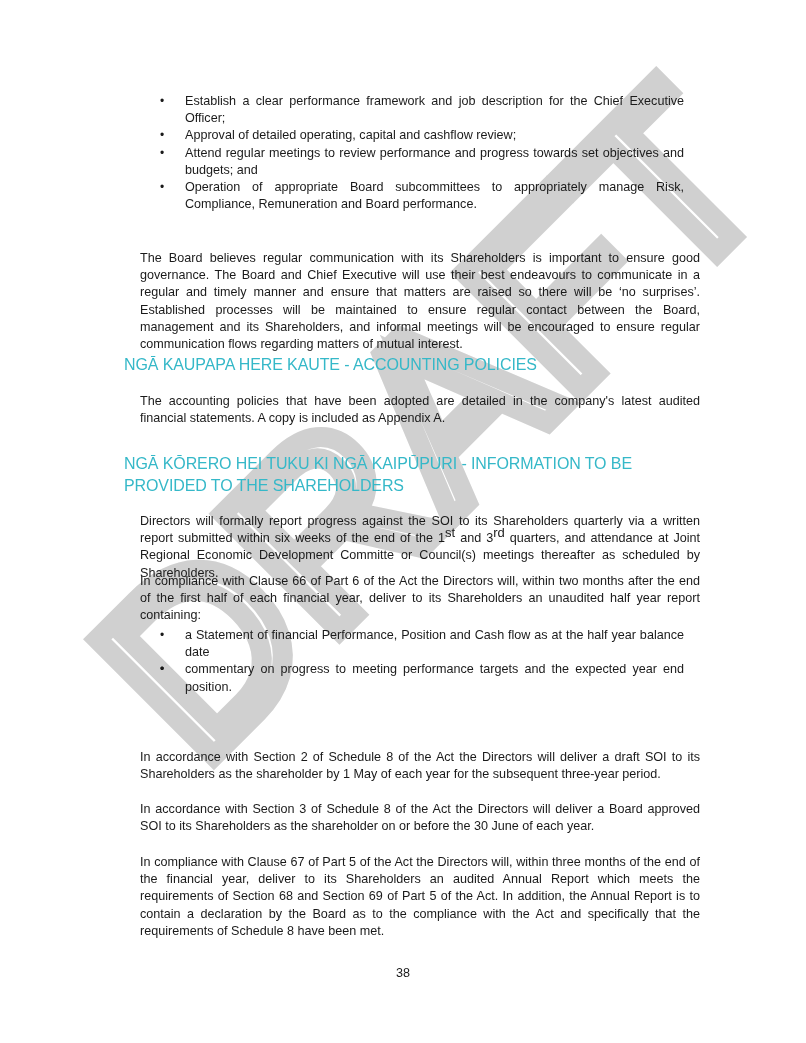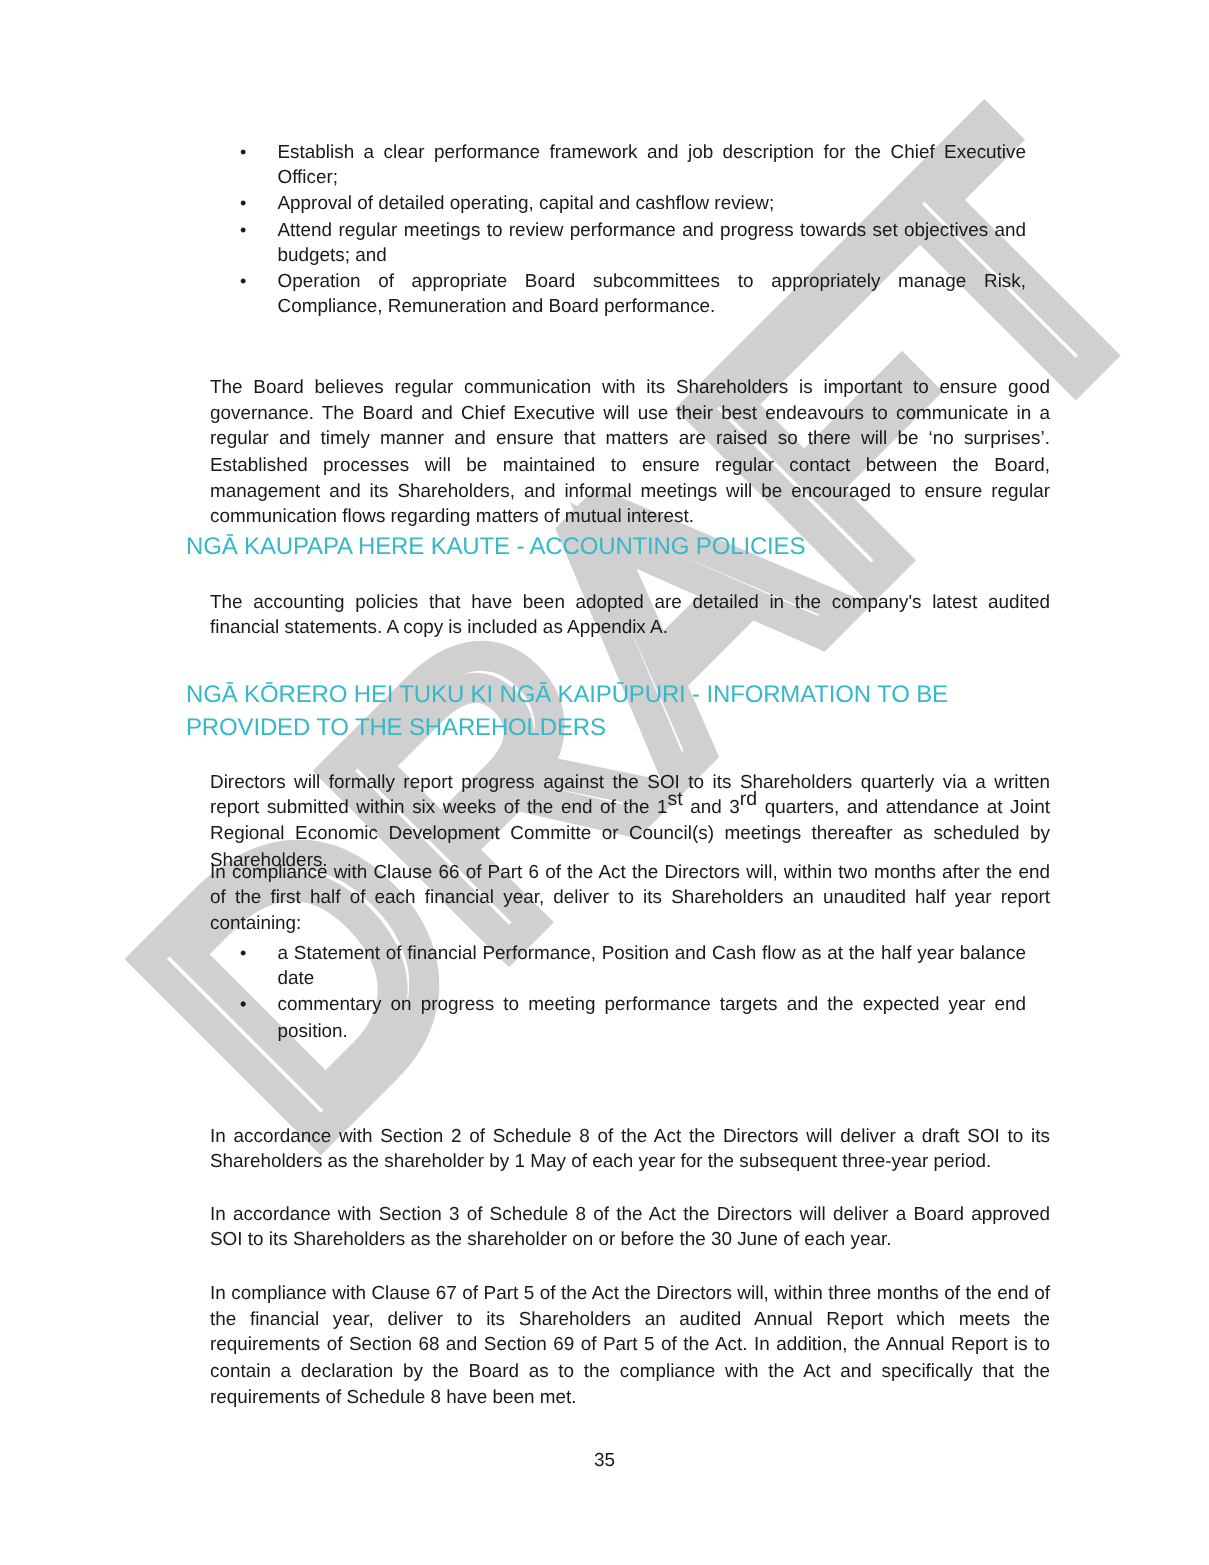--- a/index.html
+++ b/index.html
@@ -50,13 +50,13 @@
     <li><span class="bullet">•</span><span>commentary on progress to meeting performance targets and the expected year end position.</span></li>
   </ul>
 
   <p class="txt" style="position:absolute; top:733px; left:0; width:560px;">In accordance with Section 2 of Schedule 8 of the Act the Directors will deliver a draft SOI to its Shareholders as the shareholder by 1 May of each year for the subsequent three-year period.</p>
 
   <p class="txt" style="position:absolute; top:785px; left:0; width:560px;">In accordance with Section 3 of Schedule 8 of the Act the Directors will deliver a Board approved SOI to its Shareholders as the shareholder on or before the 30 June of each year.</p>
 
   <p class="txt" style="position:absolute; top:838px; left:0; width:560px;">In compliance with Clause 67 of Part 5 of the Act the Directors will, within three months of the end of the financial year, deliver to its Shareholders an audited Annual Report which meets the requirements of Section 68 and Section 69 of Part 5 of the Act. In addition, the Annual Report is to contain a declaration by the Board as to the compliance with the Act and specifically that the requirements of Schedule 8 have been met.</p>
 </div>
 
-<div class="pagenum">35</div>
+<div class="pagenum">38</div>
 
 </body></html>

